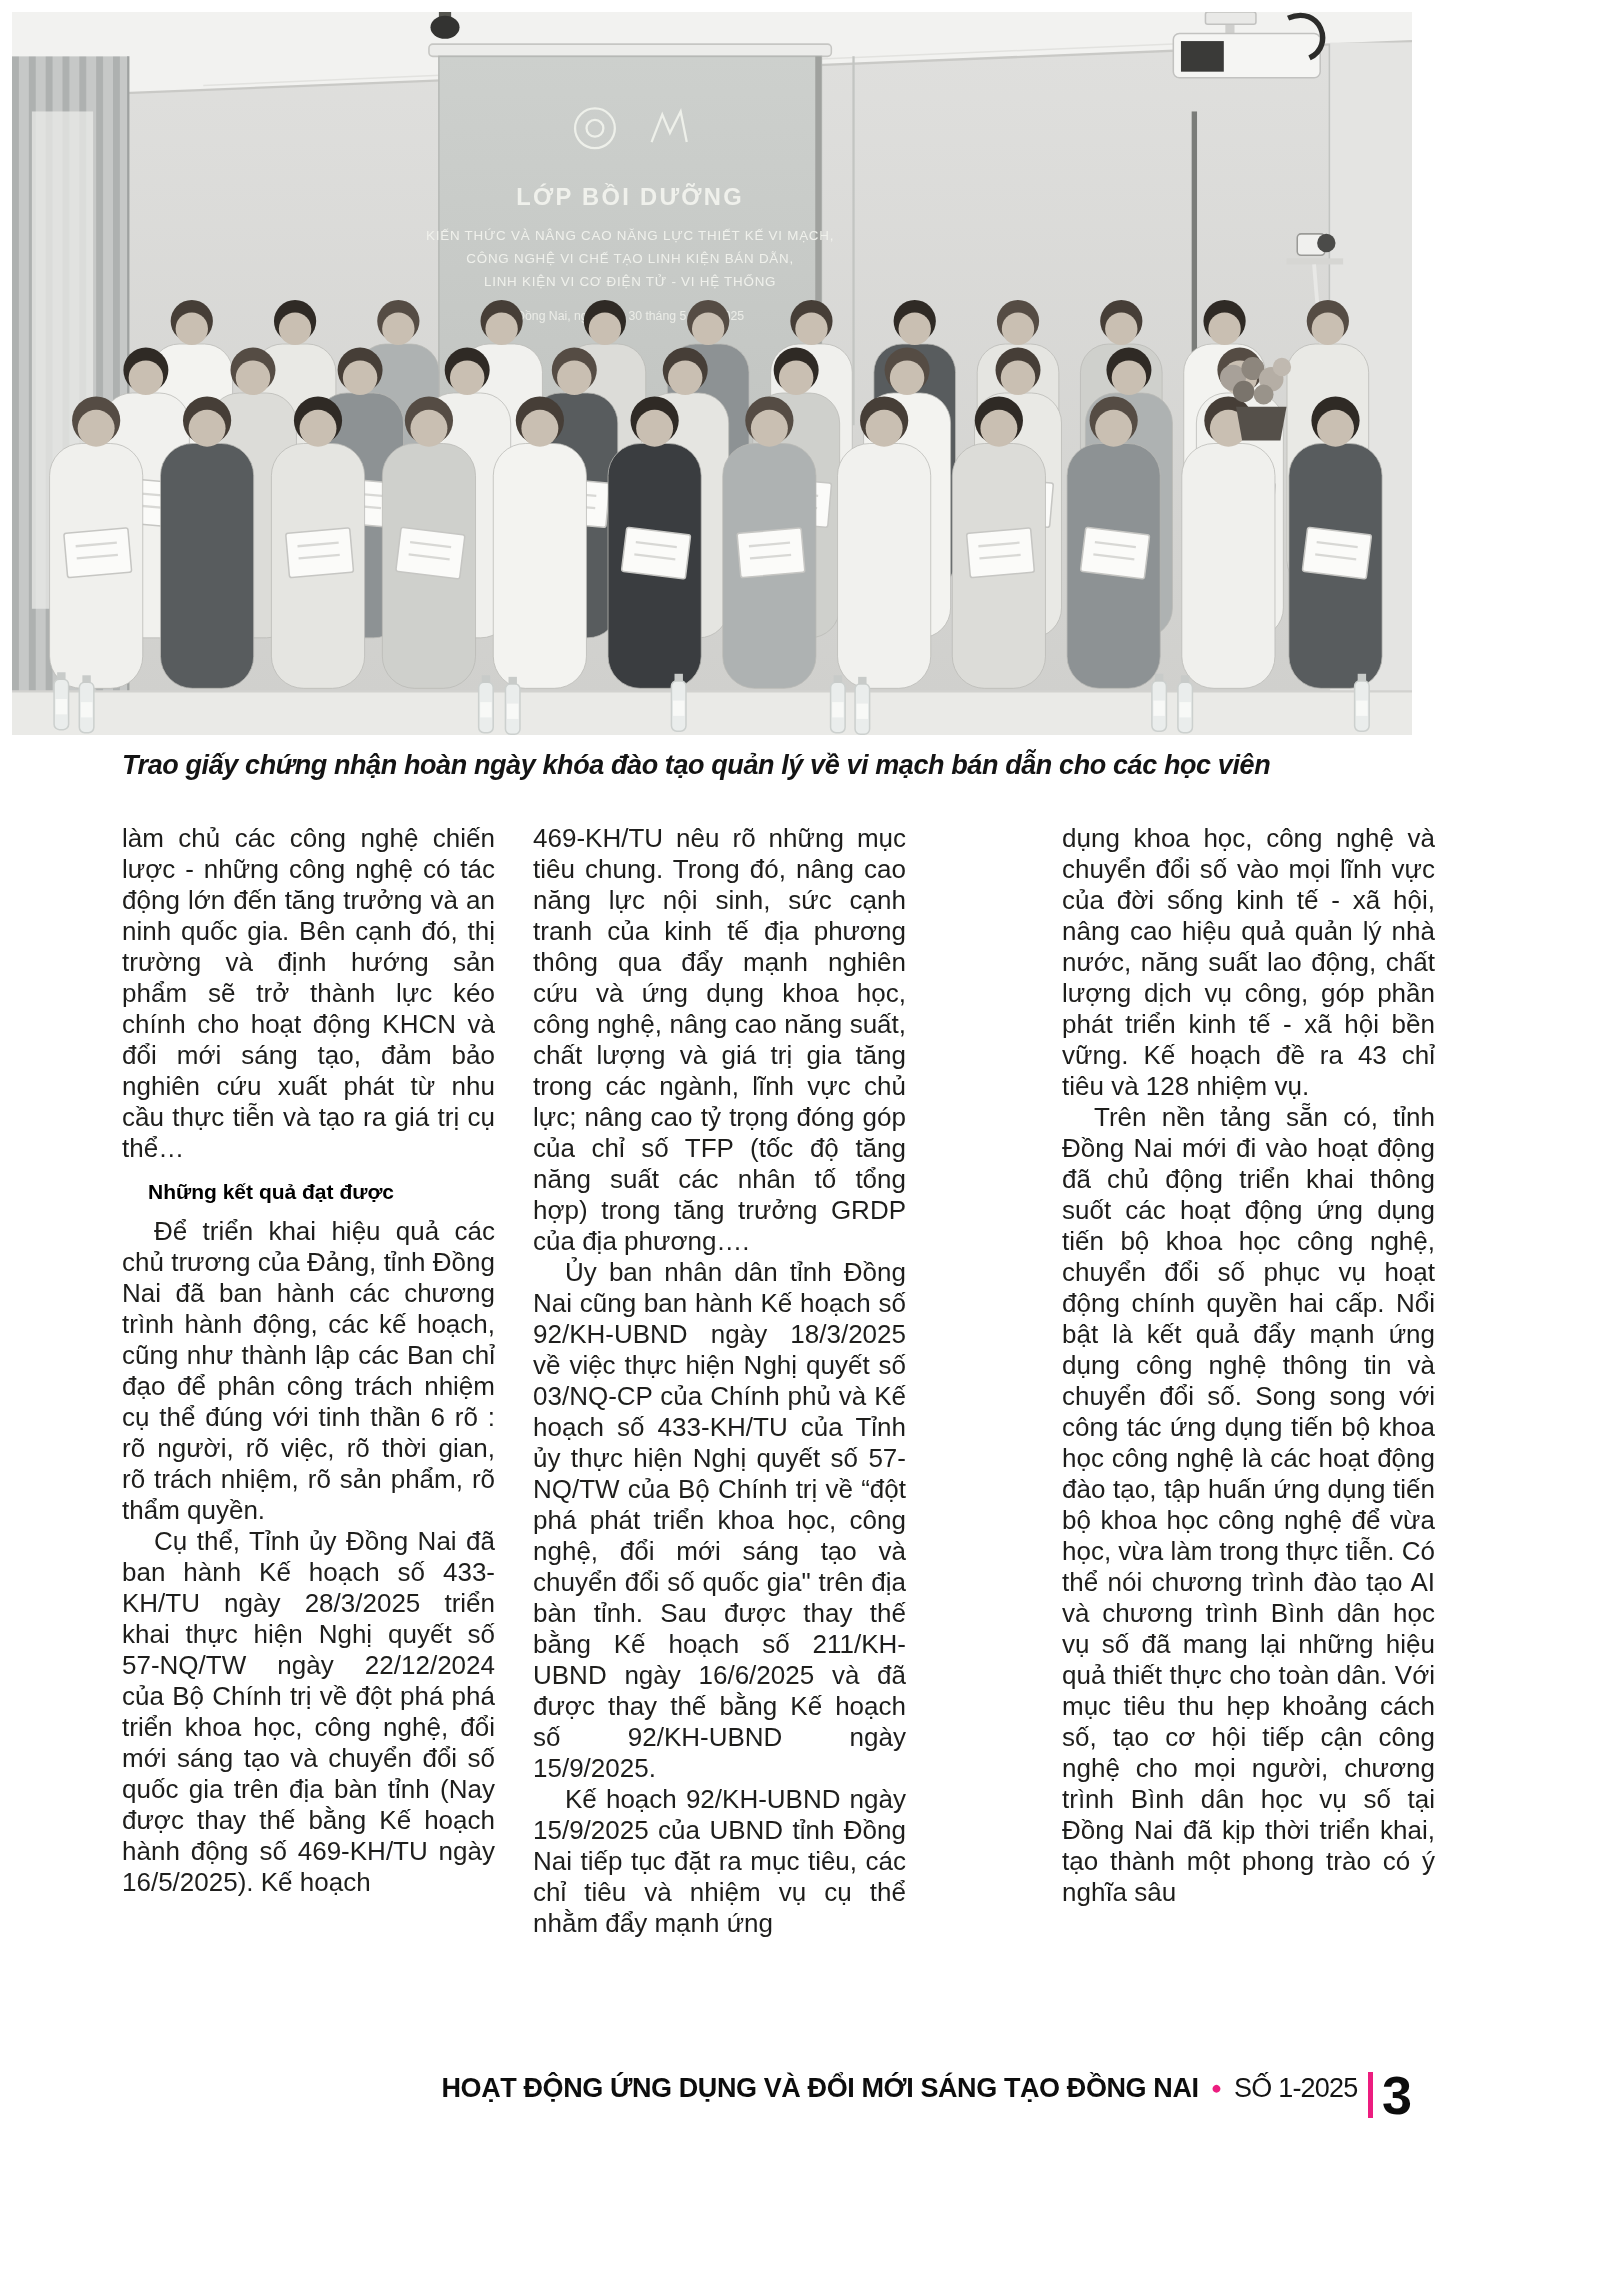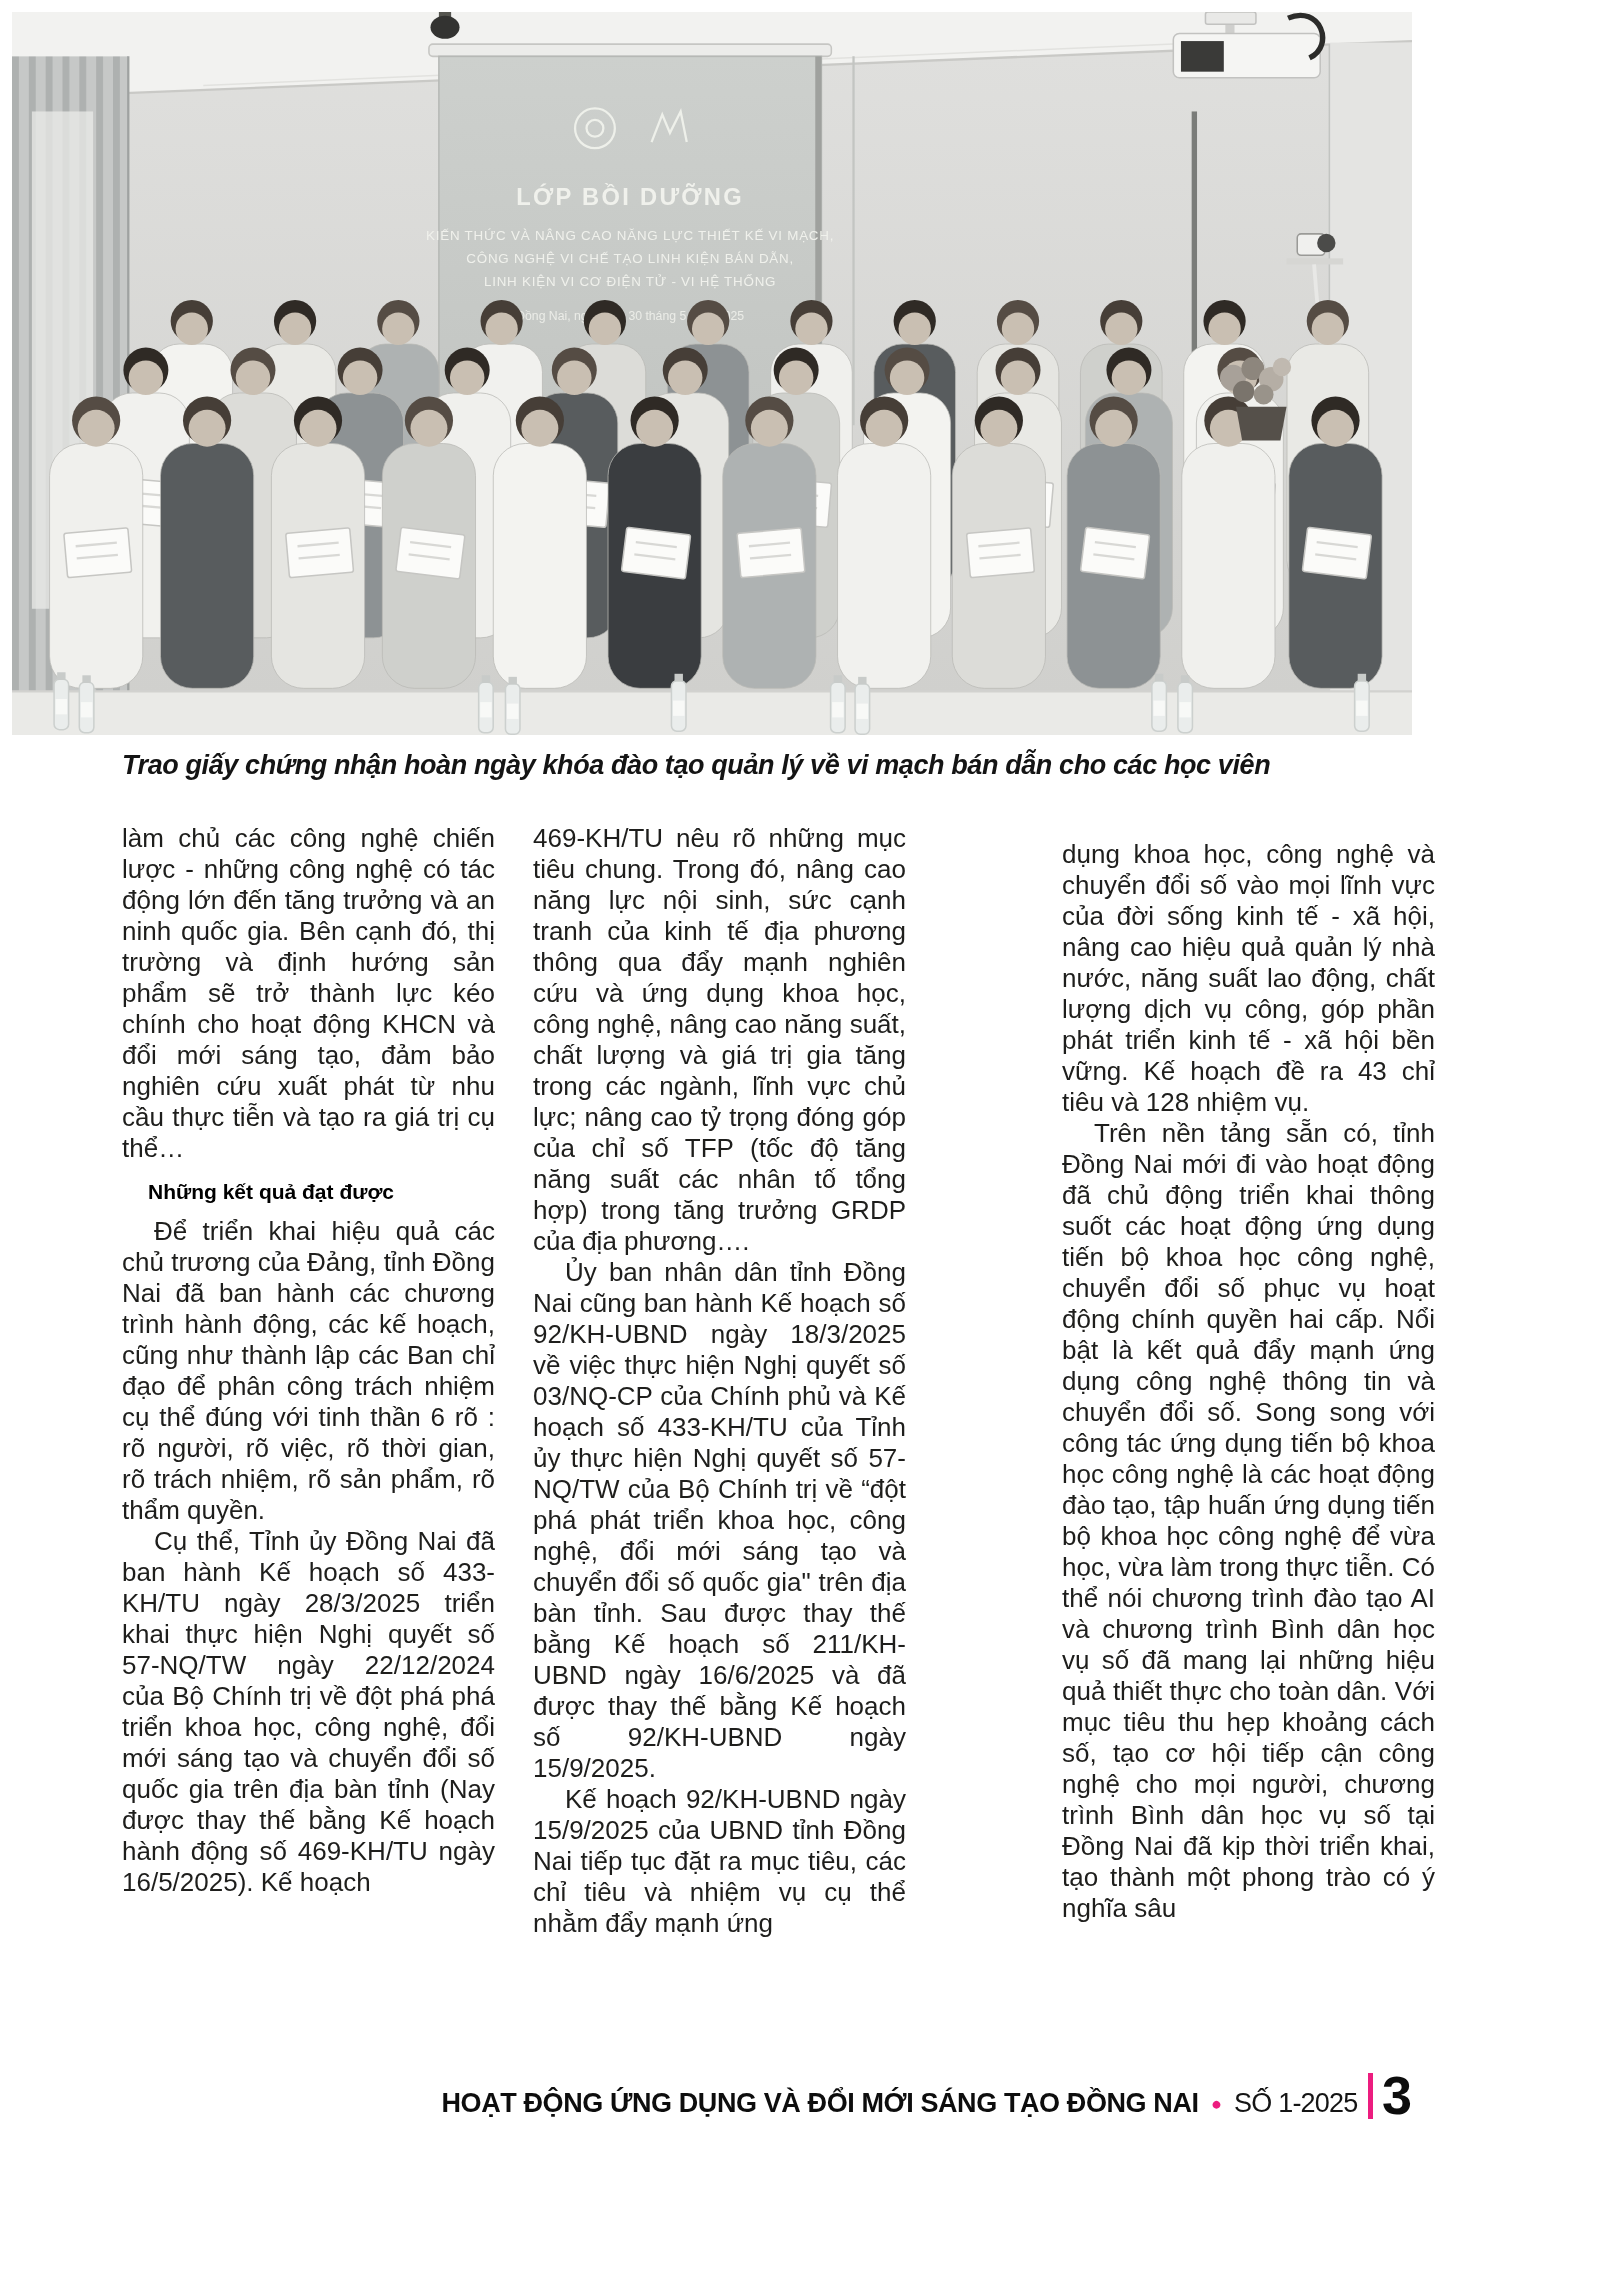--- a/index.html
+++ b/index.html
@@ -7,26 +7,26 @@
         font-family:"Liberation Sans", sans-serif;}
   .photo{position:absolute;left:11.5px;top:11.5px;width:1400px;height:723px;background:#ef4444;overflow:hidden;}
   .photo svg{display:block;}
   .caption{position:absolute;left:122px;top:750px;width:1293px;
            font-style:italic;font-weight:700;font-size:27px;line-height:31px;color:#141414;
            letter-spacing:-0.4px;}
   .col{position:absolute;top:823px;width:373px;font-size:26px;line-height:31px;
        text-align:justify;color:#1e1e1c;}
   .col-1{left:122px;}
   .col-2{left:533px;}
-  .col-3{left:1062px;margin-top:16px;}
+  .col-3{left:1062px;}
   .col p{margin:0;}
   .col p.ind{text-indent:32px;}
   .col h3{margin:12.2px 0 7.7px 0;font-size:21px;line-height:32px;font-weight:700;color:#000;
           text-indent:26px;text-align:left;}
-  .footer{position:absolute;top:2072px;right:187px;display:flex;align-items:flex-end;
+  .footer{position:absolute;top:2072px;right:187px;display:flex;align-items:flex-start;
           white-space:nowrap;}
   .f-title{font-weight:700;font-size:27px;line-height:32px;letter-spacing:-0.4px;color:#0d0d0d;}
   .f-dot{font-size:18.4px;line-height:31px;margin:0 12.2px;}
   .f-issue{font-size:27px;line-height:32px;font-weight:400;letter-spacing:-0.8px;color:#141414;}
   .f-bar{display:inline-block;width:4.6px;height:46px;margin:0 9.2px 0 10.7px;}
   .f-page{font-weight:700;font-size:54px;line-height:47px;color:#0d0d0d;}
 </style>
 </head>
 <body>
 

